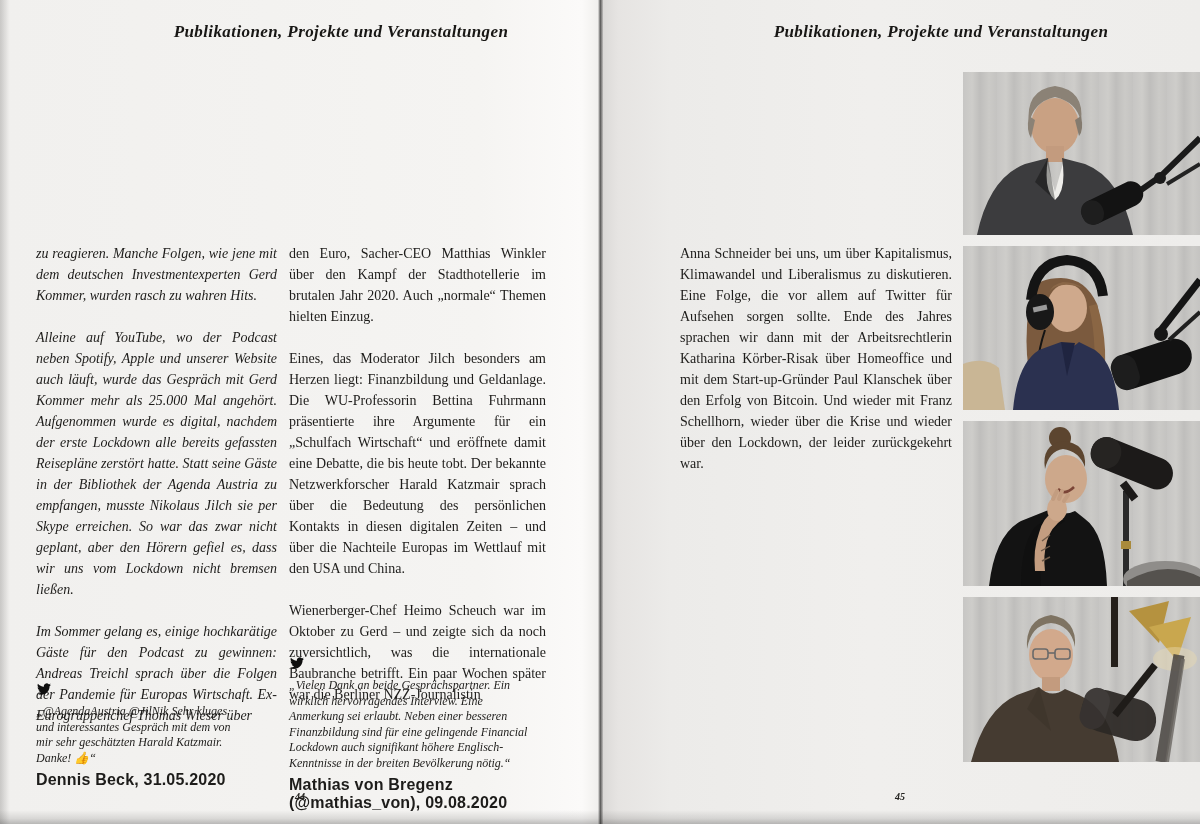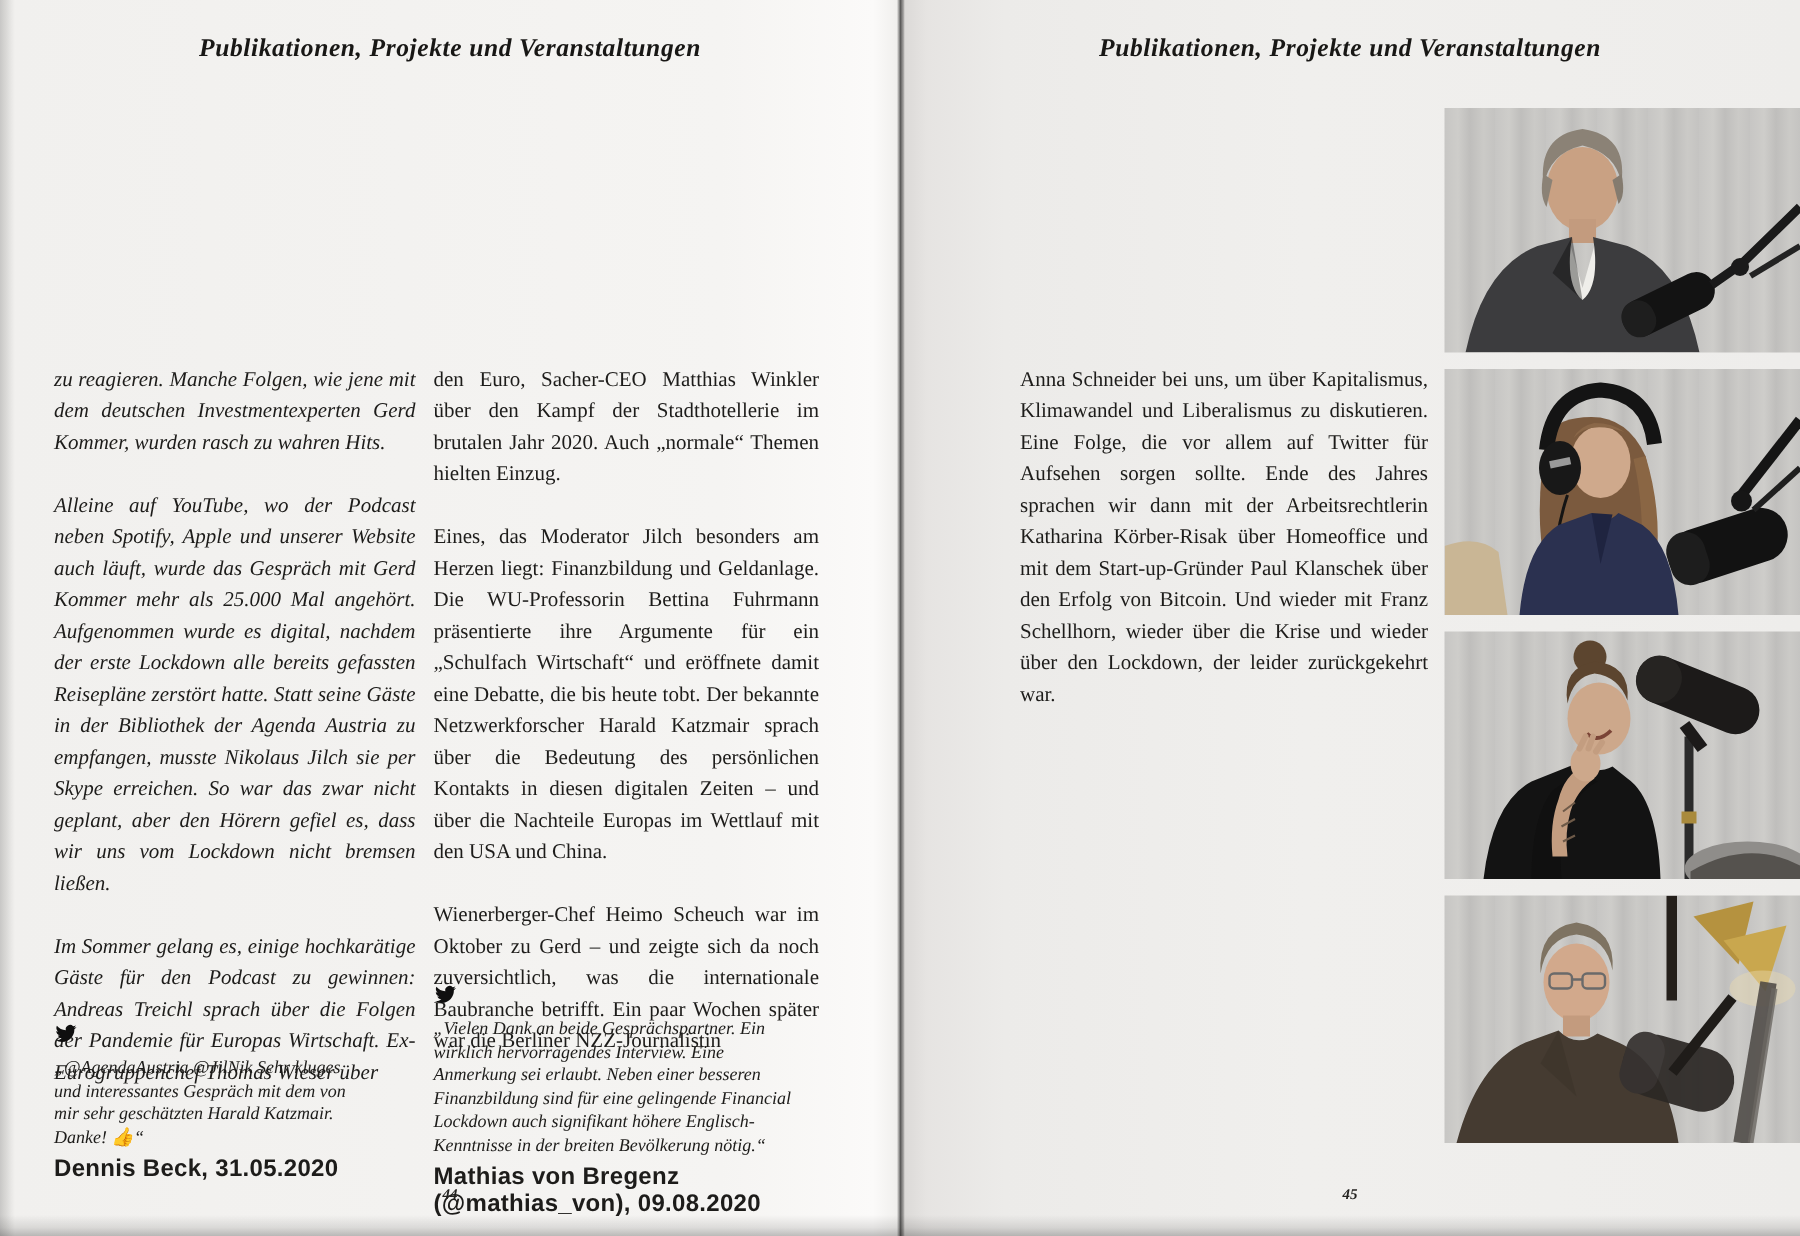--- a/index.html
+++ b/index.html
@@ -9,21 +9,21 @@
   .page-left{left:0;background:linear-gradient(90deg,#e9e8e6 0,#f1f0ee 8px,#f3f2f0 45%,#f5f4f2 80%,#fbfaf9 97%,#efeeec 100%);}
   .page-right{left:600px;background:linear-gradient(90deg,#d9d7d5 0,#e6e4e2 18px,#ecebe9 70px,#f0efed 45%,#eeedeb 100%);}
   .spine{position:absolute;left:598px;top:0;width:5px;height:824px;
     background:linear-gradient(90deg,rgba(0,0,0,0.02),rgba(20,20,20,0.65) 45%,rgba(0,0,0,0.12));pointer-events:none;}
   .edge-left{position:absolute;left:0;top:0;width:10px;height:824px;
     background:linear-gradient(90deg,rgba(0,0,0,0.14),rgba(0,0,0,0));pointer-events:none;}
   .edge-bottom{position:absolute;left:0;bottom:0;width:1200px;height:14px;
     background:linear-gradient(180deg,rgba(0,0,0,0),rgba(0,0,0,0.10) 60%,rgba(0,0,0,0.24));pointer-events:none;}
 
   .running-head{position:absolute;top:22px;left:0;width:100%;text-align:center;
-    font-style:italic;font-weight:700;font-size:17px;letter-spacing:0.4px;color:#181715;}
+    font-style:italic;font-weight:700;font-size:17px;letter-spacing:0.4px;color:#181715;padding-left:41px;}
 
   .col{position:absolute;top:243px;font-size:14px;line-height:21px;text-align:justify;
     hyphens:auto;-webkit-hyphens:auto;}
   .col p{margin:0 0 21px 0;}
   .col p:last-child{margin-bottom:0;}
   .col-1{left:36px;width:241px;font-style:italic;}
   .col-2{left:289px;width:257px;}
   .col-r{left:80px;width:272px;}
 
   .tweet{position:absolute;}

